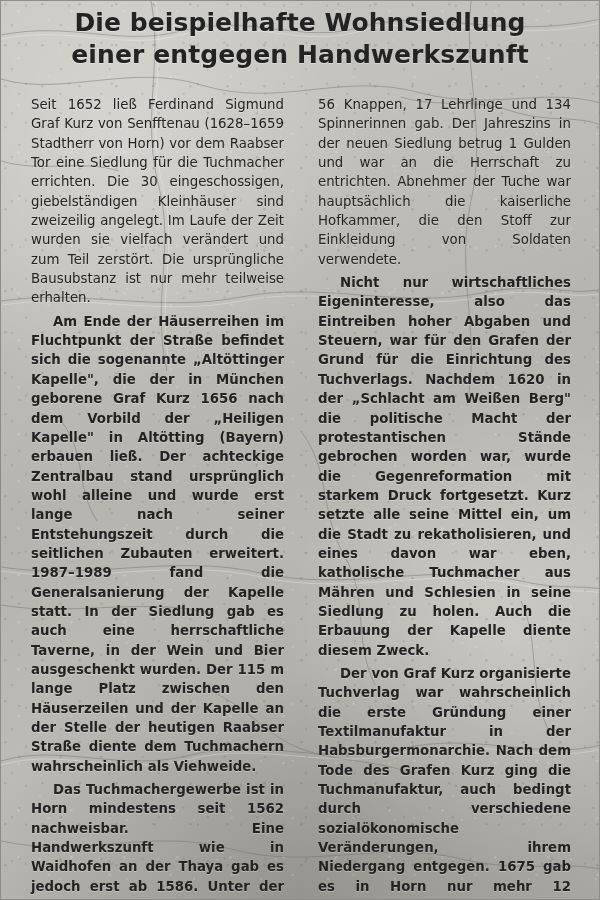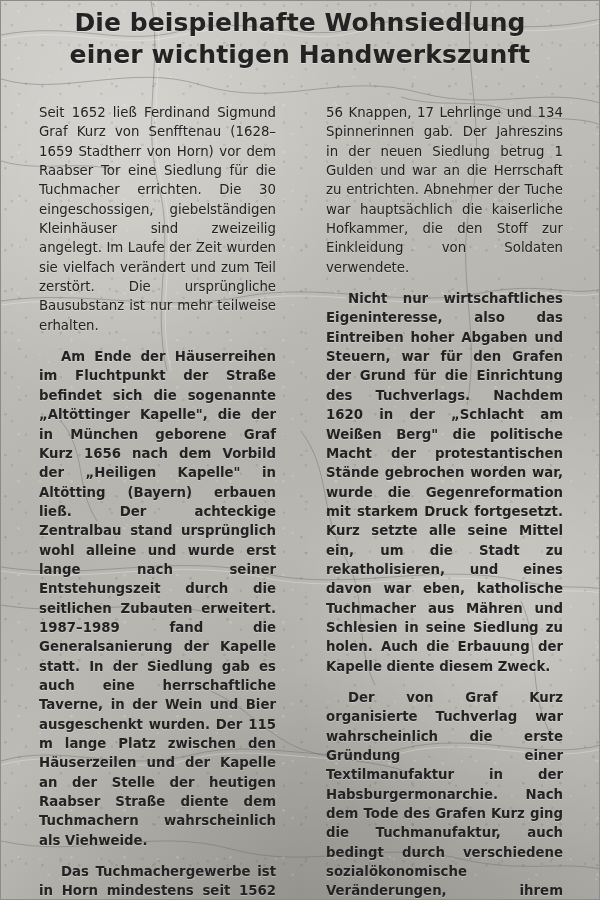--- a/index.html
+++ b/index.html
@@ -73,21 +73,21 @@
     display: flex;
     gap: 26px;
     padding: 20px 24px 10px 26px;
     box-sizing: border-box;
   }
   .col {
     flex: 1 1 0;
     min-width: 0;
   }
   .col p {
-    margin: 12px;
+    margin: 4px;
     font-size: 13.3px;
     line-height: 1.455;
     color: #232323;
     text-align: justify;
     text-shadow: 0 1px 0 rgba(255,255,255,.28);
   }
   .col p.indent {
     text-indent: 22px;
     font-weight: bold;
   }
@@ -123,21 +123,21 @@
         <path d="M0,302 C80,290 160,314 240,298 C320,282 400,310 480,294 C540,282 570,298 600,290" transform="translate(0,2)"></path>
         <path d="M0,568 C90,582 170,554 260,574 C350,594 430,562 520,582 C560,591 580,586 600,590" transform="translate(0,2)"></path>
         <path d="M0,762 C60,744 120,774 190,756 C260,738 330,768 400,750 C470,732 540,762 600,746" transform="translate(0,2)"></path>
         <path d="M152,0 C164,60 142,120 160,186 C176,248 152,300 168,370" transform="translate(2,0)"></path>
       </g>
     </svg>
   </div>
 
   <div class="title-wrap">
     <div class="title-line">Die beispielhafte Wohnsiedlung</div>
-    <div class="title-line">einer wichtigen Handwerkszunft</div>
+    <div class="title-line">einer entgegen Handwerkszunft</div>
   </div>
 
   <div class="columns">
     <div class="col">
       <p>Seit 1652 ließ Ferdinand Sigmund Graf Kurz von Senfftenau (1628–1659 Stadtherr von Horn) vor dem Raabser Tor eine Siedlung für die Tuchmacher errichten. Die 30 eingeschossigen, giebelständigen Kleinhäuser sind zweizeilig angelegt. Im Laufe der Zeit wurden sie vielfach verändert und zum Teil zerstört. Die ursprüngliche Bausubstanz ist nur mehr teilweise erhalten.</p>
       <p class="indent">Am Ende der Häuserreihen im Fluchtpunkt der Straße befindet sich die sogenannte „Altöttinger Kapelle", die der in München geborene Graf Kurz 1656 nach dem Vorbild der „Heiligen Kapelle" in Altötting (Bayern) erbauen ließ. Der achteckige Zentralbau stand ursprünglich wohl alleine und wurde erst lange nach seiner Entstehungszeit durch die seitlichen Zubauten erweitert. 1987–1989 fand die Generalsanierung der Kapelle statt. In der Siedlung gab es auch eine herrschaftliche Taverne, in der Wein und Bier ausgeschenkt wurden. Der 115 m lange Platz zwischen den Häuserzeilen und der Kapelle an der Stelle der heutigen Raabser Straße diente dem Tuchmachern wahrscheinlich als Viehweide.</p>
       <p class="indent">Das Tuchmachergewerbe ist in Horn mindestens seit 1562 nachweisbar. Eine Handwerkszunft wie in Waidhofen an der Thaya gab es jedoch erst ab 1586. Unter der Herrschaft von Graf Kurz kam es dann zu einem allgemeinen wirtschaftlichen Aufschwung in Horn. Zu den wenigen ortsansässigen Meistern zog Kurz seit etwa 1647 viele fremde Gesellen und Meister hinzu, so daß es im November 1653 in der Stadt 49 Tuchmachermeister,</p>
     </div>
     <div class="col">
       <p>56 Knappen, 17 Lehrlinge und 134 Spinnerinnen gab. Der Jahreszins in der neuen Siedlung betrug 1 Gulden und war an die Herrschaft zu entrichten. Abnehmer der Tuche war hauptsächlich die kaiserliche Hofkammer, die den Stoff zur Einkleidung von Soldaten verwendete.</p>

